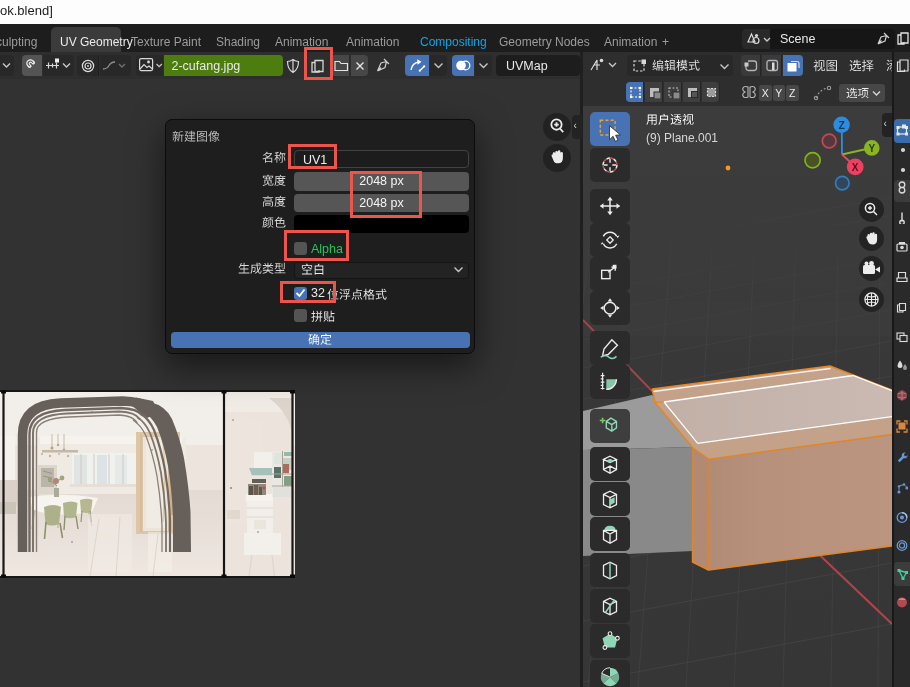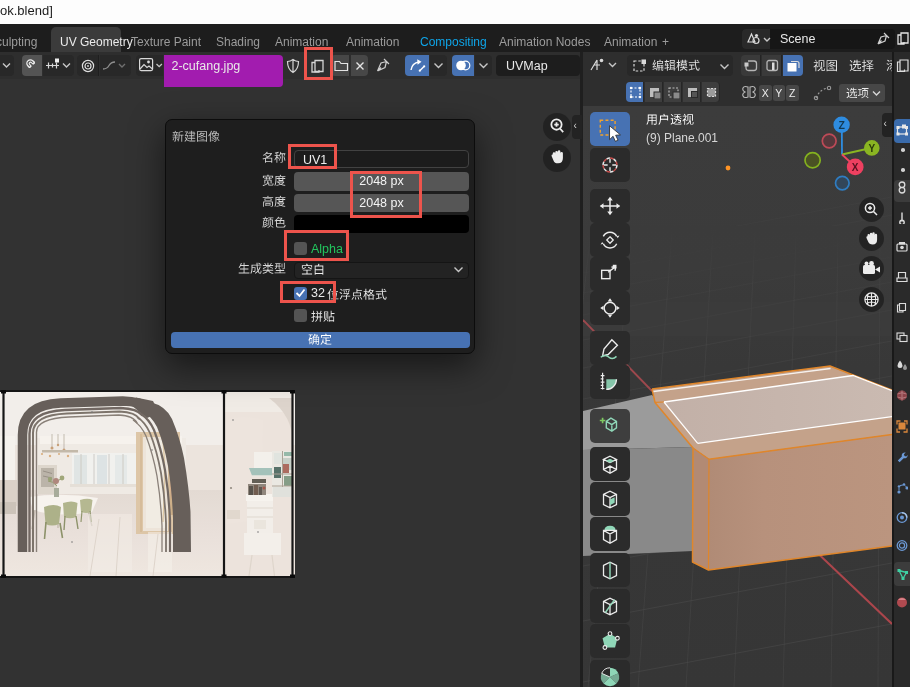--- a/index.html
+++ b/index.html
@@ -14,21 +14,21 @@
   </div>
 <div class="abs" style="left:0;top:24px;width:910px;height:28px;background:#1d1d1d"></div>
 <div class="abs" style="left:51px;top:27px;width:70px;height:25px;background:#3b3b3b;border-radius:5px 5px 0 0"></div>
 <span class="tab" style="left:-4px;color:#9b9b9b">culpting</span>
 <span class="tab" style="left:60px;color:#ececec">UV Geometry</span>
 <span class="tab" style="left:131px;color:#9b9b9b">Texture Paint</span>
 <span class="tab" style="left:216px;color:#9b9b9b">Shading</span>
 <span class="tab" style="left:275px;color:#9b9b9b">Animation</span>
 <span class="tab" style="left:346px;color:#9b9b9b">Animation</span>
 <span class="tab" style="left:420px;color:#0ea5e9">Compositing</span>
-<span class="tab" style="left:499px;color:#9b9b9b">Animation Nodes</span>
+<span class="tab" style="left:499px;color:#9b9b9b">Geometry Nodes</span>
 <span class="tab" style="left:604px;color:#9b9b9b">Animation</span>
 <span class="tab" style="left:662px;color:#9b9b9b">+</span>
 <div class="abs" style="left:742px;top:29px;width:153px;height:20px;background:#161616;border-radius:4px"></div>
 <div class="abs" style="left:742px;top:29px;width:29px;height:20px;background:#292929;border-radius:4px 0 0 4px;border-right:1px solid #161616"></div>
 <svg class="abs" style="left:745px;top:31px" width="26" height="16" viewBox="0 0 26 16">
 <path d="M6.5 3 L10 11 L3 11 Z" fill="none" stroke="#d9d9d9" stroke-width="1.2"></path>
 <circle cx="11.5" cy="4.5" r="1.6" fill="#d9d9d9"></circle>
     <circle cx="11" cy="9.5" r="3" fill="none" stroke="#d9d9d9" stroke-width="1.2"></circle>
 <path d="M19 7 l3 3 3-3" fill="none" stroke="#c6c6c6" stroke-width="1.4"></path>
   </svg>
@@ -69,21 +69,21 @@
 <path d="M1 11 Q5 11 7 7.5 Q9 4 13 4" fill="none" stroke="#8f8f8f" stroke-width="1.3"></path>
 <path d="M17 6 l3 3 3-3" fill="none" stroke="#6f6f6f" stroke-width="1.4"></path>
   </svg>
 <div class="abs" style="left:136px;top:55px;width:27px;height:21px;background:#282828;border-radius:4px 0 0 4px"></div>
 <svg class="abs" style="left:139px;top:58px" width="24" height="15" viewBox="0 0 24 15">
 <rect x="0.6" y="0.6" width="13" height="12" rx="1.5" fill="none" stroke="#d9d9d9" stroke-width="1.2"></rect>
 <circle cx="9.5" cy="4" r="1.4" fill="#d9d9d9"></circle>
     <path d="M1 11 l4-4.5 3 3 2-1.5 3.5 3" fill="none" stroke="#d9d9d9" stroke-width="1.2"></path>
 <path d="M17.5 6 l2.7 2.7 2.7-2.7" fill="none" stroke="#c6c6c6" stroke-width="1.3"></path>
   </svg>
-<div class="abs" style="left:163.5px;top:55px;width:119px;height:32px;background:#a21caf;border-radius:0 4px 4px 0">
+<div class="abs" style="left:163.5px;top:55px;width:119px;height:21px;background:#4d7c0f;border-radius:0 4px 4px 0">
     <span style="position:absolute;left:8px;top:3.5px;font-size:12.5px;color:#e9e9e9">2-cufang.jpg</span>
   </div>
 <svg class="abs" style="left:285px;top:58px" width="16" height="16" viewBox="0 0 16 16">
 <path d="M8 1.5 C6 3 4 3.5 2.5 3.5 C2.5 9 4.5 12.5 8 14.5 C11.5 12.5 13.5 9 13.5 3.5 C12 3.5 10 3 8 1.5 Z M8 1.5 V14.5" fill="none" stroke="#d5d5d5" stroke-width="1.2"></path>
   </svg>
 <svg class="abs" style="left:309px;top:56px" width="18" height="18" viewBox="0 0 18 18">
 <path d="M6 4.5 h8 v11 h-8 z" fill="none" stroke="#d5d5d5" stroke-width="1.3"></path>
 <path d="M6 6.5 h-3 v9.5 h7 v-2" fill="none" stroke="#d5d5d5" stroke-width="1.3"></path>
   </svg>
 <div class="abs" style="left:331px;top:55px;width:19px;height:21px;background:#474747;border-radius:4px 0 0 4px;border-right:1px solid #2c2c2c"></div>

